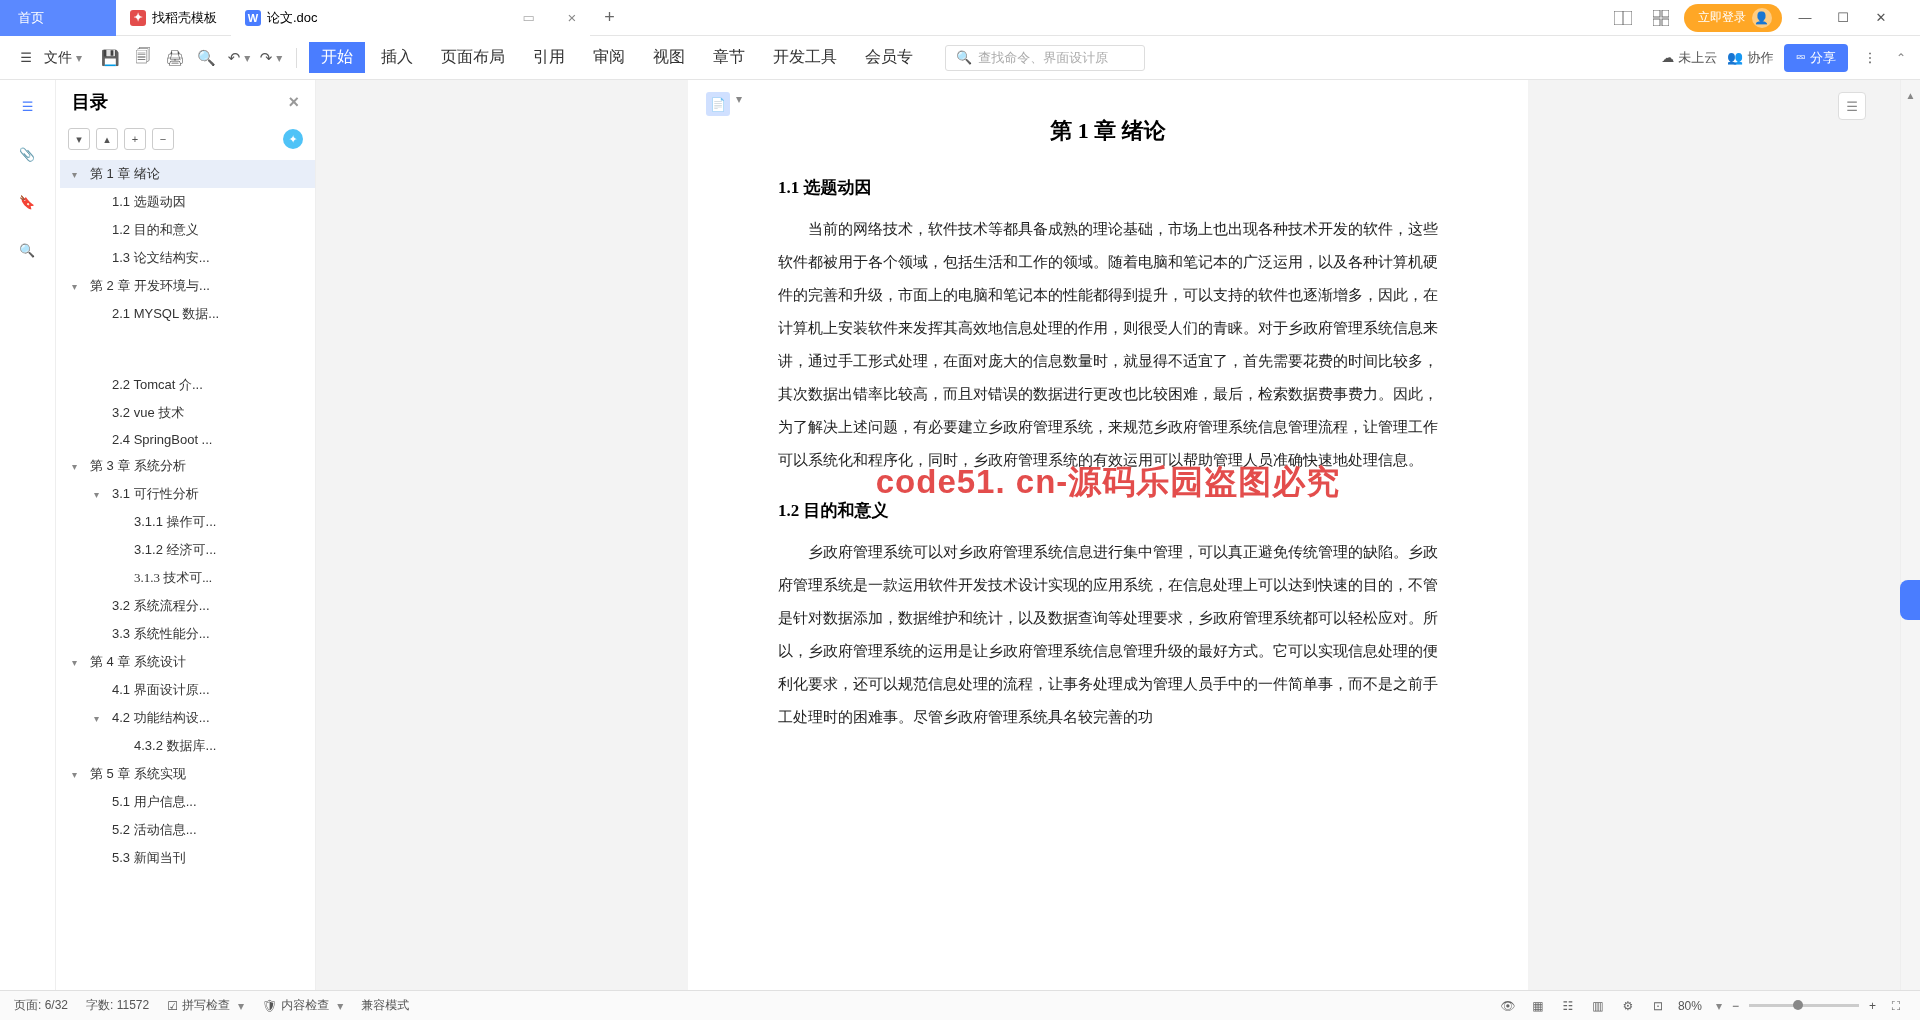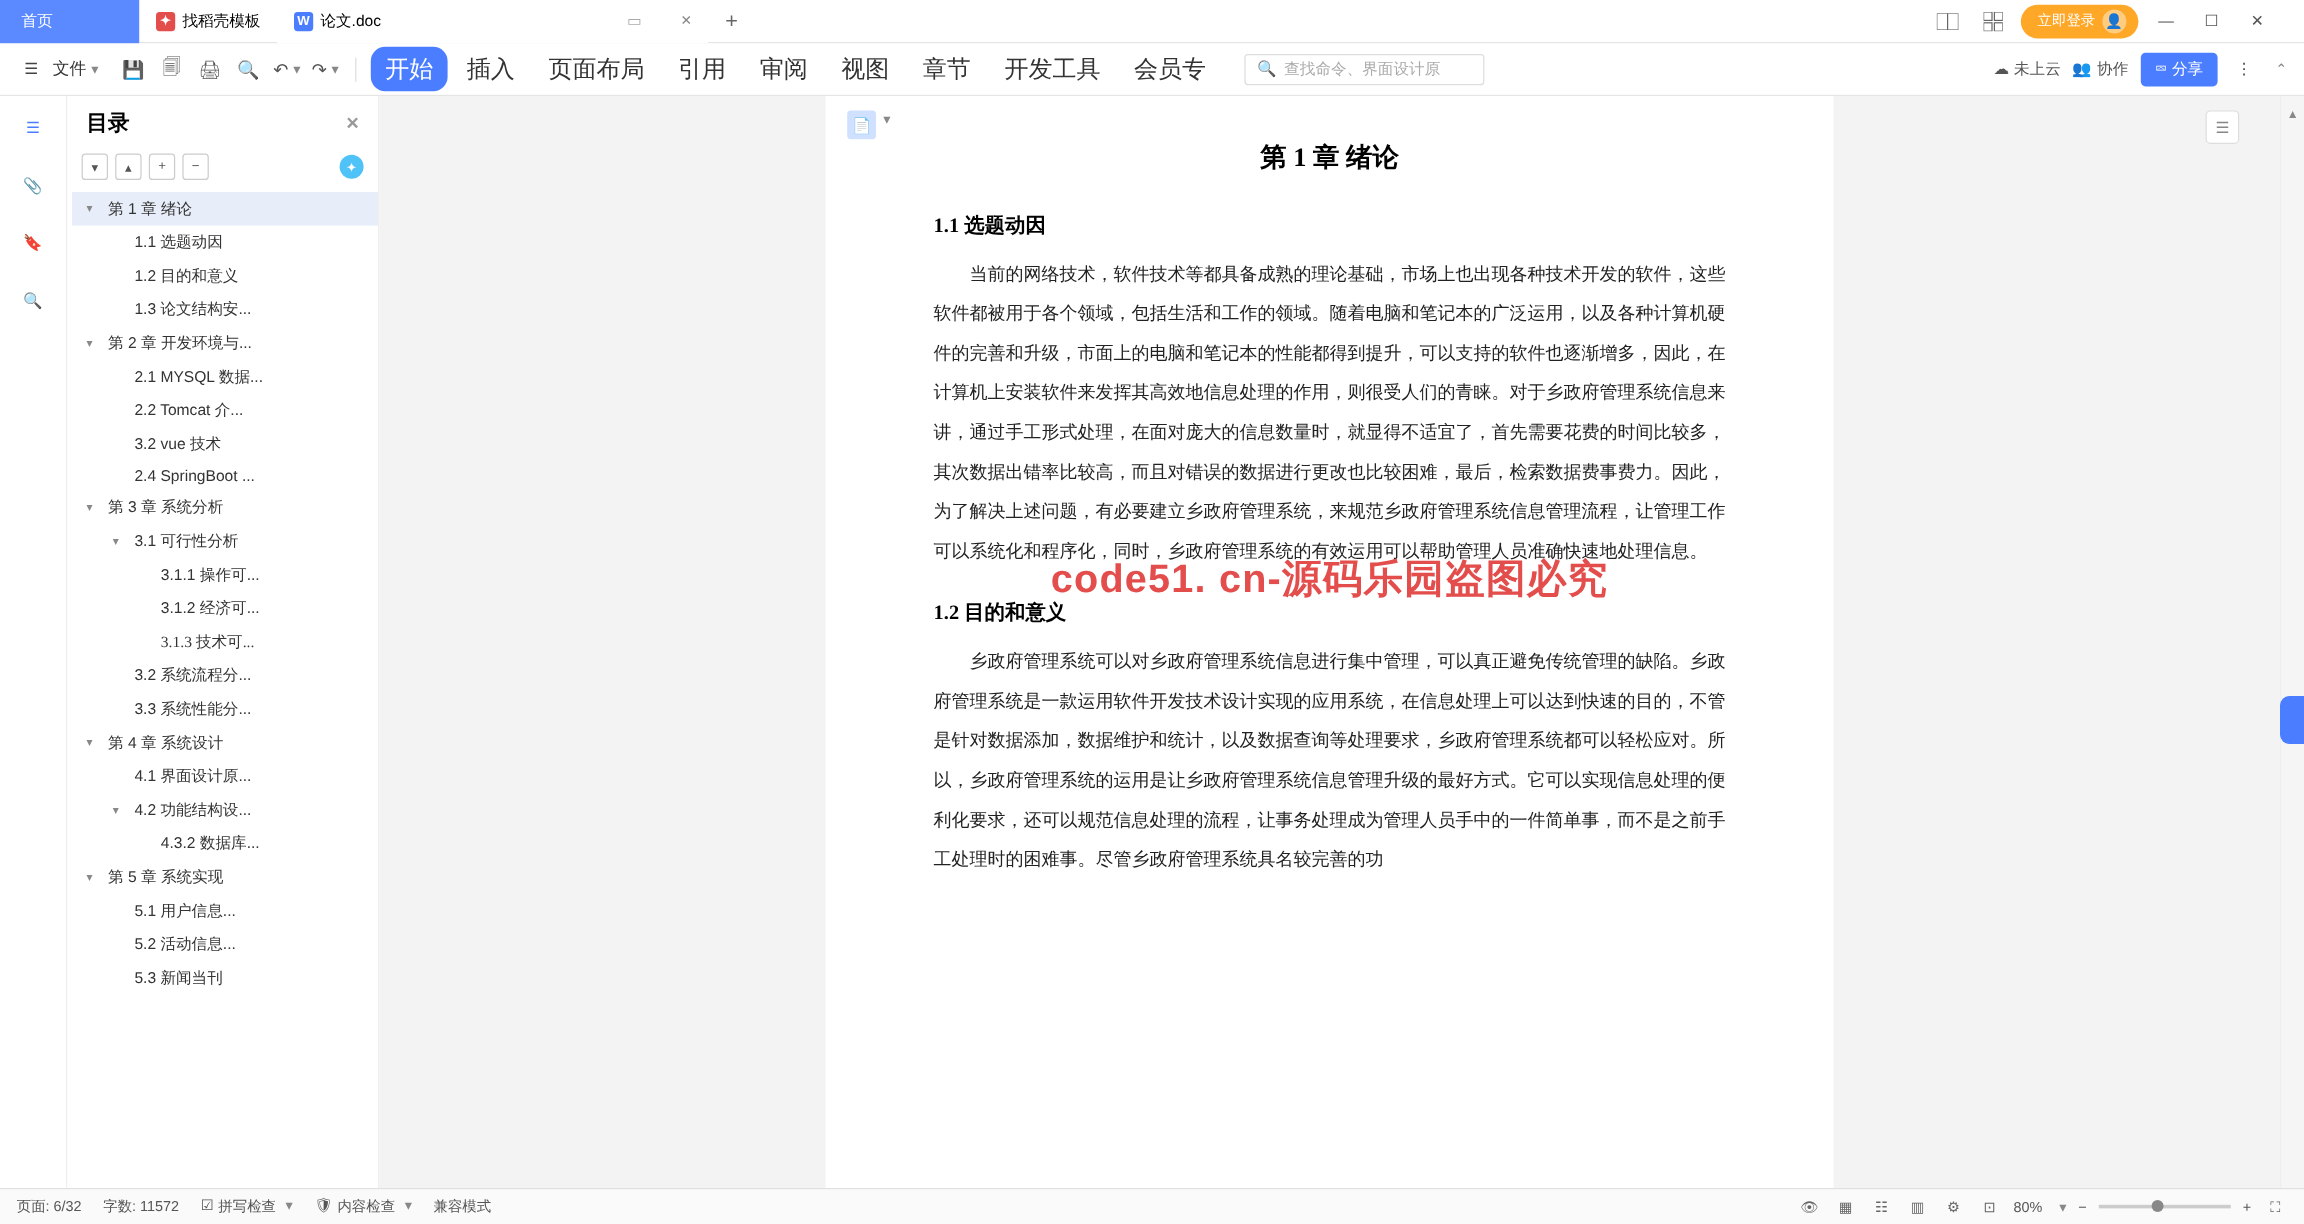--- a/index.html
+++ b/index.html
@@ -18,21 +18,21 @@
 .tb-icon{width:30px;height:30px;display:flex;align-items:center;justify-content:center;color:#555}
 .login-pill{background:#ffa726;color:#fff;border-radius:16px;padding:4px 10px 4px 14px;display:flex;align-items:center;gap:6px;font-size:12px}
 .avatar-circle{width:20px;height:20px;border-radius:50%;background:#ffcc80;display:flex;align-items:center;justify-content:center}
 .win-btn{width:30px;height:26px;display:flex;align-items:center;justify-content:center;color:#555}
 
 .toolbar{height:44px;display:flex;align-items:center;padding:0 14px;gap:6px;border-bottom:1px solid #e5e5e5}
 .menu-icon{width:24px;height:24px;display:flex;align-items:center;justify-content:center;color:#444}
 .file-label{font-size:14px;color:#333;margin-right:10px}
 .tool-icon{width:26px;height:26px;display:flex;align-items:center;justify-content:center;color:#555;font-size:15px}
 .sep{width:1px;height:20px;background:#ddd;margin:0 6px}
-.menu-tab{padding:5px 12px;color:#333;font-size:20px;border-radius:12px}
+.menu-tab{padding:5px 12px;color:#333;font-size:16px;border-radius:0}
 .menu-tab.active{background:#4a7dff;color:#fff}
 .search-box{margin-left:14px;border:1px solid #ddd;border-radius:3px;padding:3px 10px;display:flex;align-items:center;gap:6px;width:200px;color:#aaa;font-size:13px}
 .toolbar-right{margin-left:auto;display:flex;align-items:center;gap:10px}
 .cloud-pill{display:flex;align-items:center;gap:4px;color:#555;font-size:13px}
 .collab{display:flex;align-items:center;gap:4px;color:#555;font-size:13px}
 .share-btn{background:#4a7dff;color:#fff;border-radius:4px;padding:5px 12px;display:flex;align-items:center;gap:4px;font-size:13px}
 .chev{color:#888;font-size:12px;margin-left:4px}
 
 .main{display:flex;height:calc(100% - 36px - 44px - 30px)}
 .leftrail{width:56px;border-right:1px solid #eee;display:flex;flex-direction:column;align-items:center;padding-top:14px;gap:24px}
@@ -61,21 +61,21 @@
 .page p{font-size:15px;line-height:2.2;text-indent:2em;color:#222;font-family:SimSun,serif;text-align:justify}
 .toolbar-float{position:absolute;left:18px;top:12px;display:flex;gap:2px}
 .float-btn{width:24px;height:24px;background:#d0e0ff;border-radius:3px;display:flex;align-items:center;justify-content:center;color:#4a7dff}
 .rightrail{width:20px;background:#f5f5f5;border-left:1px solid #eee;display:flex;flex-direction:column;align-items:center;padding-top:10px;gap:6px}
 .right-float{position:absolute;right:34px;top:12px}
 .right-float .fbtn{width:28px;height:28px;border:1px solid #ddd;border-radius:4px;display:flex;align-items:center;justify-content:center;color:#888;background:#fff}
 .blue-tab{position:absolute;right:0;top:580px;width:20px;height:40px;background:#4a7dff;border-radius:8px 0 0 8px}
 .watermark{position:absolute;top:380px;left:50%;transform:translateX(-50%);font-size:33px;color:#e34d4c;font-weight:600;white-space:nowrap;pointer-events:none;letter-spacing:1px}
 
 .statusbar{height:30px;border-top:1px solid #e0e0e0;display:flex;align-items:center;padding:0 14px;gap:18px;font-size:12px;color:#555;background:#fafafa}
-.status-item{display:flex;gap:4px}
+.status-item{display:flex;align-items:center;gap:4px}
 .statusbar-right{margin-left:auto;display:flex;align-items:center;gap:10px}
 .view-btn{width:20px;height:20px;display:flex;align-items:center;justify-content:center;color:#666}
 .zoom-slider{width:110px;height:3px;background:#ccc;position:relative}
 .zoom-slider::after{content:"";position:absolute;left:40%;top:-4px;width:10px;height:10px;border-radius:50%;background:#888}
 </style>
 </head>
 <body>
 
 <div class="titlebar">
   <div class="tab home">
@@ -202,21 +202,21 @@
         <div class="tree-item l0">
           <span class="caret">▾</span>
           <span style="overflow: hidden; text-overflow: ellipsis;">第 2 章  开发环境与...</span>
         </div>
         <div class="tree-item l1">
           <span class="caret"></span>
           <span style="overflow: hidden; text-overflow: ellipsis;">2.1 MYSQL 数据...</span>
         </div>
         <div class="tree-item l1">
           <span class="caret"></span>
-          <span style="overflow: hidden; text-overflow: ellipsis;">2.2 Tomcat  介...</span>
+          <span style="overflow: hidden; text-overflow: ellipsis; margin-top: 43px;">2.2 Tomcat  介...</span>
         </div>
         <div class="tree-item l1">
           <span class="caret"></span>
           <span style="overflow: hidden; text-overflow: ellipsis;">3.2 vue 技术</span>
         </div>
         <div class="tree-item l1">
           <span class="caret"></span>
           <span style="overflow: hidden; text-overflow: ellipsis;">2.4 SpringBoot ...</span>
         </div>
         <div class="tree-item l0">

